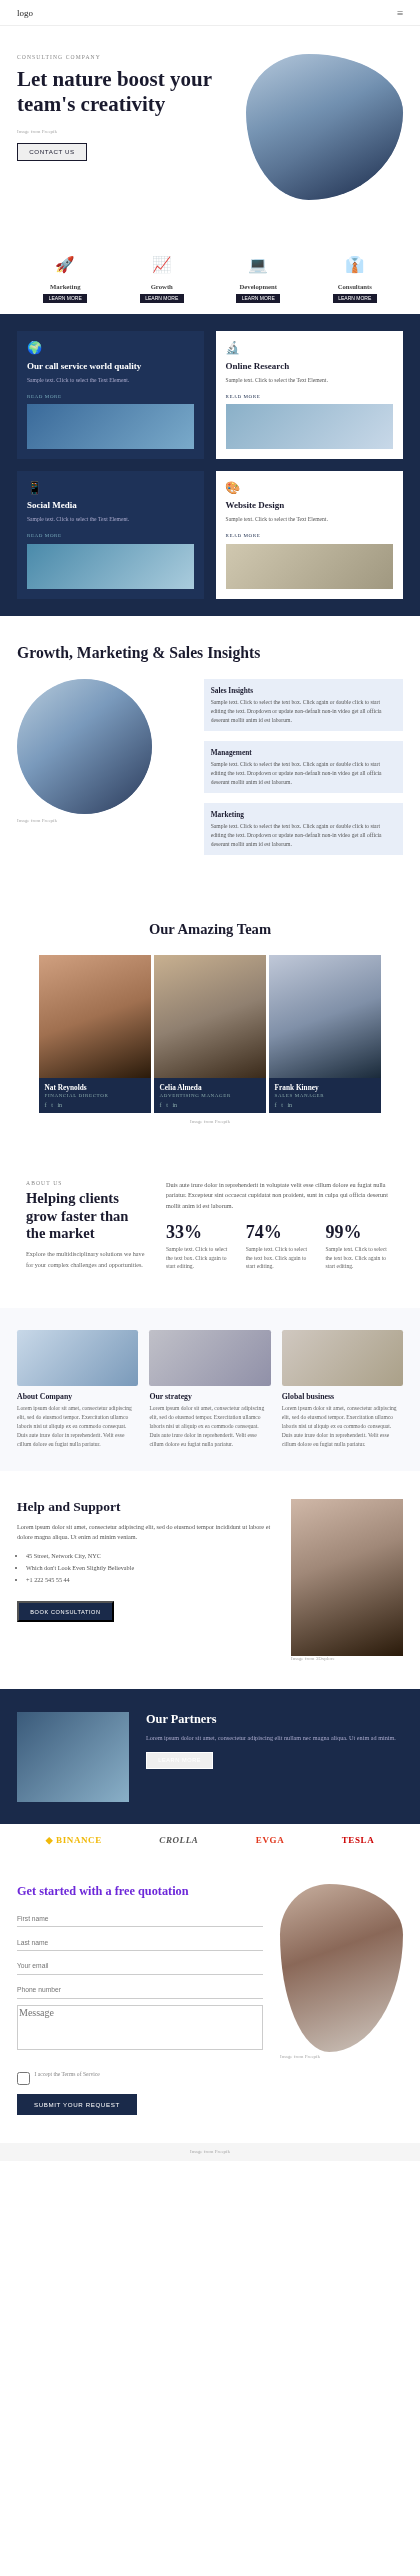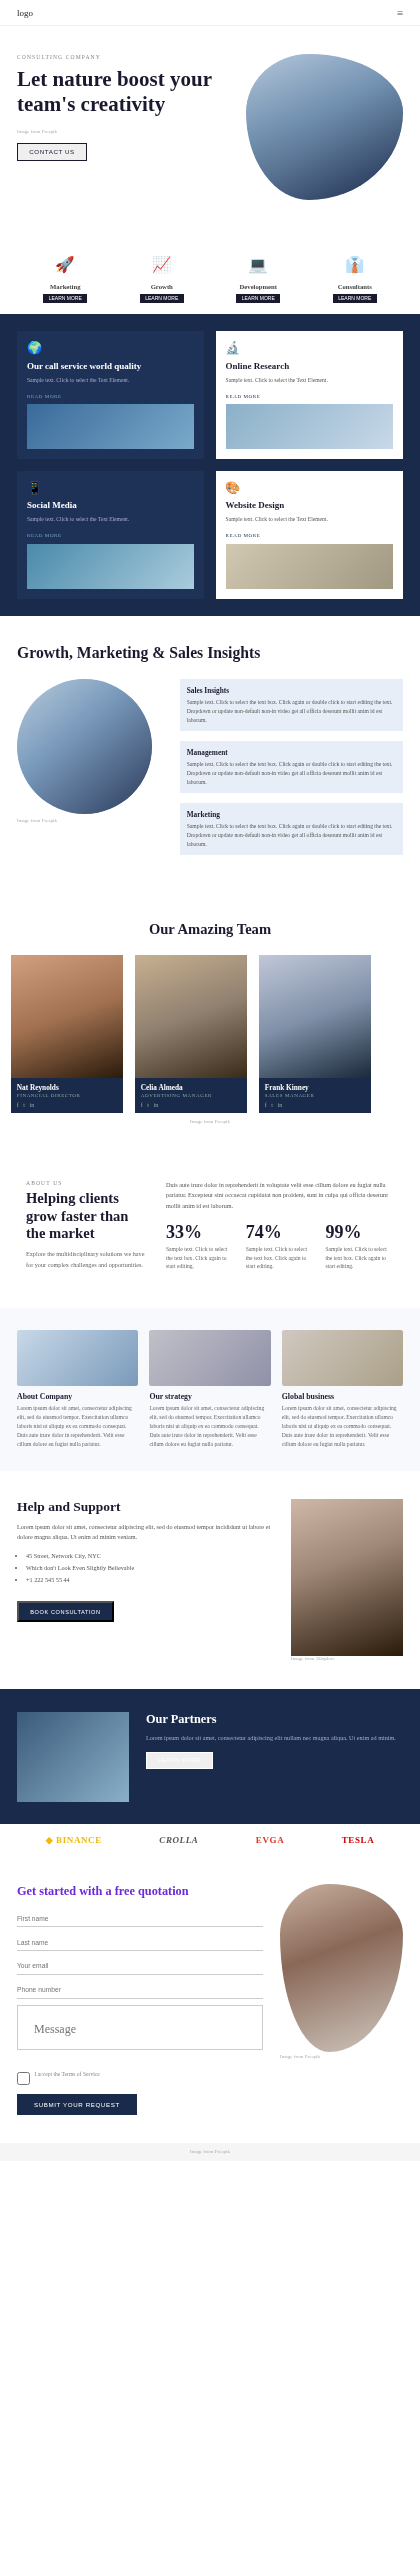--- a/index.html
+++ b/index.html
@@ -41,29 +41,29 @@
     .cs-icon { font-size: 12.3px; margin-bottom: 4.5px; display: block; }
 
     
     .growth { padding: 28px 17px; background: #fff; }
     .growth-title { font-size: 15.7px; font-weight: 700; color: #1a1a2e; margin-bottom: 17px; line-height: 1.2; }
     .growth-content { display: flex; gap: 17px; }
     .growth-left { flex: 0 0 146px; }
     .growth-circle { width: 135px; height: 135px; border-radius: 50%; background: linear-gradient(135deg, #c8d8e8 0%, #8fa8c8 60%, #1a2a4a 100%); display: flex; align-items: center; justify-content: center; overflow: hidden; }
     .growth-circle-inner { width: 100%; height: 100%; background: linear-gradient(140deg, #b8ccdc 0%, #7a9abc 40%, #2a3a5a 100%); border-radius: 50%; }
     .growth-img-credit { font-size: 5px; color: #aaa; margin-top: 3.4px; }
-    .growth-right { flex: 1; }
+    .growth-right { flex: 1; margin-left: 24px; }
     .insight-block { margin-bottom: 10px; padding: 6.7px; background: #e8eef8; }
     .insight-title { font-size: 7.3px; font-weight: 700; color: #1a1a2e; margin-bottom: 2.8px; }
     .insight-text { font-size: 5.6px; color: #555; line-height: 1.6; }
 
     
     .team { padding: 28px 11.2px; background: #fff; }
     .team-title { text-align: center; font-size: 14.6px; font-weight: 700; color: #1a1a2e; margin-bottom: 17px; }
-    .team-grid { display: flex; gap: 12px; justify-content: flex-start; }
+    .team-grid { display: flex; gap: 3px; justify-content: center; }
     .team-card { flex: 0 0 112px; text-align: center; }
     .team-photo { width: 100%; height: 123px; background: #b8c8d8; margin-bottom: 0; position: relative; overflow: hidden; }
     .team-photo-1 { background: linear-gradient(160deg, #d0a080 0%, #a07050 50%, #2a1a0a 100%); }
     .team-photo-2 { background: linear-gradient(160deg, #c8b090 0%, #908070 50%, #3a2a1a 100%); }
     .team-photo-3 { background: linear-gradient(160deg, #c0c8d8 0%, #8090a8 50%, #1a2a3a 100%); }
     .team-name-bar { background: #1a2a4a; color: #fff; padding: 4.5px 5.6px; text-align: left; }
     .team-name { font-size: 7.3px; font-weight: 700; }
     .team-role { font-size: 5px; color: #8aa; text-transform: uppercase; letter-spacing: 0.6px; margin-top: 1.1px; }
     .team-social { display: flex; gap: 4.5px; margin-top: 3.4px; }
     .team-social-icon { font-size: 6.2px; color: #8aa; cursor: pointer; }
@@ -119,21 +119,21 @@
     .partner-logo.binance { color: #f0b90b; }
     .partner-logo.crolla { color: #555; font-style: italic; }
     .partner-logo.evga { color: #e0371d; }
     .partner-logo.tesla { color: #cc0000; font-weight: 900; }
 
     
     .form-section { padding: 28px 17px; background: #fff; display: flex; gap: 17px; }
     .form-left { flex: 1; }
     .form-title { font-size: 12.3px; font-weight: 700; color: #6d28d9; margin-bottom: 11.2px; }
     .form-field { width: 100%; border: none; border-bottom: 0.6px solid #ccc; padding: 4.5px 0; font-size: 6.7px; color: #555; outline: none; margin-bottom: 6.7px; display: block; }
-    .form-textarea { width: 100%; border: 0.6px solid #ccc; padding: 16px; font-size: 12px; color: #555; outline: none; margin-bottom: 19px; height: 45px; resize: none; font-family: inherit; }
+    .form-textarea { width: 100%; border: 0.6px solid #ccc; padding: 1px; font-size: 10px; color: #555; outline: none; margin-bottom: 19px; height: 45px; resize: none; font-family: inherit; }
     .form-check { display: flex; align-items: flex-start; gap: 4.5px; font-size: 5.6px; color: #888; margin-bottom: 9px; }
     .form-check input { margin-top: 1.1px; }
     .form-submit { background: #1a2a4a; color: #fff; border: none; padding: 6.7px 17px; font-size: 6.2px; letter-spacing: 0.6px; text-transform: uppercase; cursor: pointer; }
     .form-right { flex: 0 0 123px; }
     .form-img { width: 123px; height: 168px; background: linear-gradient(160deg, #c8b0a0 0%, #8a6858 40%, #d0c8c0 100%); border-radius: 40% 60% 60% 40% / 30% 30% 70% 70%; }
     .form-credit { font-size: 5px; color: #aaa; margin-top: 2.2px; }
 
     
     .footer { background: #f5f5f5; padding: 6.7px 17px; text-align: center; font-size: 5px; color: #aaa; }
   </style>

